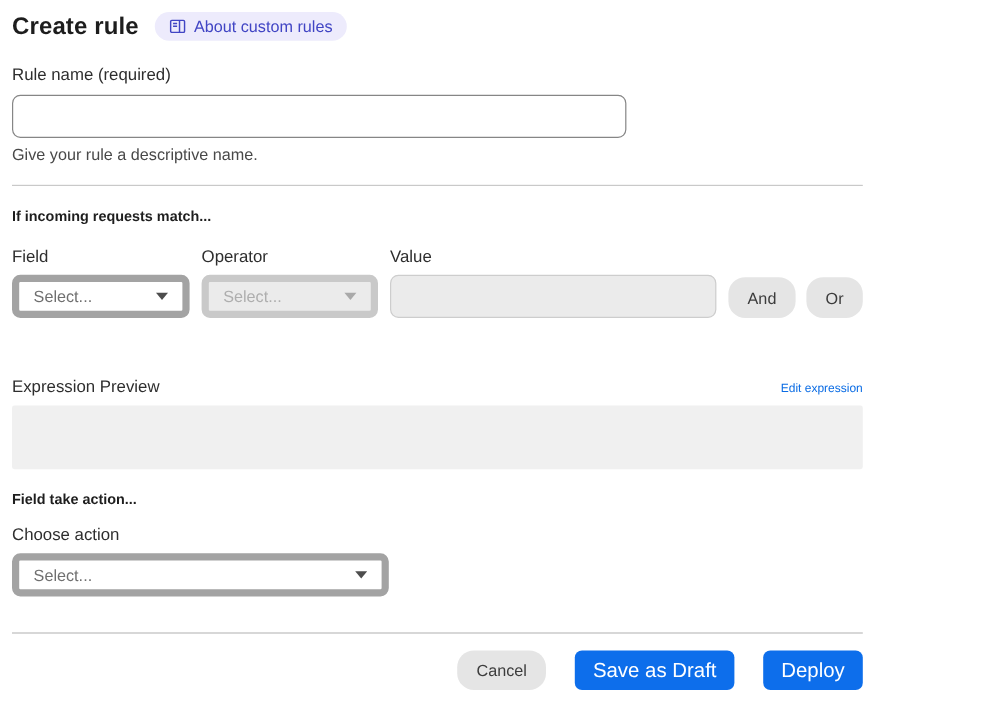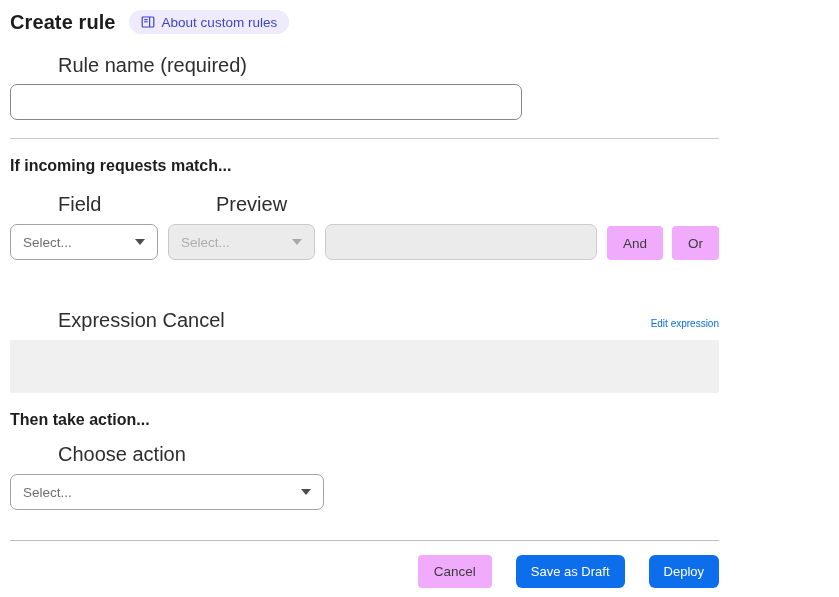--- a/index.html
+++ b/index.html
@@ -18,46 +18,46 @@
   .about-badge {
     display: inline-flex; align-items: center; gap: 7px;
     background: #edebfc; color: #4145c4;
     border: none; border-radius: 999px;
     height: 24px; padding: 0 12px;
     font-size: 13.5px; font-family: inherit; cursor: pointer;
   }
   .about-badge svg { display: block; }
 
   
-  .form-label { font-size: 20px; color: #2e2e2e; margin-left: 48px; }
+  .form-label { font-size: 14px; color: #2e2e2e; }
   .rule-name-block { margin-top: 20px; }
   .text-input {
     display: block; margin-top: 7px;
     width: 512px; height: 36px;
     border: 1px solid #868686; border-radius: 7px;
     background: #fff; font-size: 14px; font-family: inherit;
     padding: 0 12px; color: #1f1f1f; outline: none;
   }
   .helper-text { margin-top: 6px; font-size: 13.5px; color: #494949; }
 
   .divider { border: none; border-top: 1px solid #c9c9c9; margin-top: 18px; }
   .divider-bottom { border: none; border-top: 1px solid #bdbdbd; margin-top: 30px; }
 
-  .section-heading { margin-top: 18px; font-size: 16px; font-weight: 700; color: #1e1e1e; }
+  .section-heading { margin-top: 18px; font-size: 12px; font-weight: 700; color: #1e1e1e; }
 
   
   .match-row { margin-top: 18px; display: flex; align-items: flex-end; gap: 10px; }
   .match-col { display: flex; flex-direction: column; }
   .match-col .form-label { margin-bottom: 8px; }
   .col-field { width: 148px; }
   .col-operator { width: 147px; }
   .col-value { flex: 1; }
 
   .select-box {
-    height: 36px; border: 1px solid #a3a3a3; border-radius: 7px;
+    height: 36px; border: 6px solid #a3a3a3; border-radius: 7px;
     background: #fff; display: flex; align-items: center;
     justify-content: space-between; padding: 0 12px;
     font-size: 13.5px; color: #6f6f6f; cursor: pointer; user-select: none;
   }
   .select-box.disabled {
     background: #ebebeb; border-color: #c9c9c9; color: #aeaeae; cursor: default;
   }
   .caret {
     width: 0; height: 0;
     border-left: 5px solid transparent; border-right: 5px solid transparent;
@@ -67,22 +67,22 @@
 
   .value-input {
     height: 36px; width: 100%;
     background: #ebebeb; border: 1px solid #cdcdcd; border-radius: 7px;
     font-family: inherit; font-size: 14px; padding: 0 12px; color: #555;
   }
 
   .andor-group { display: flex; gap: 9px; padding-left: 0; }
   .gray-btn {
     height: 34px; padding: 0 16px;
-    background: #f0abfc; color: #3c3c3c;
-    border: none; border-radius: 4px;
+    background: #e5e5e5; color: #3c3c3c;
+    border: none; border-radius: 14px;
     font-size: 13.5px; font-family: inherit; cursor: pointer;
   }
 
   
   .expression-row {
     margin-top: 49px; display: flex;
     justify-content: space-between; align-items: baseline;
   }
   .link {
     color: #0b6ce4; font-size: 10px; text-decoration: none; cursor: pointer;
@@ -98,21 +98,21 @@
 
   
   .footer-row {
     margin-top: 14px; display: flex; justify-content: flex-end;
     align-items: center; gap: 24px;
   }
   .primary-btn {
     height: 33px; padding: 0 15px;
     background: #0d6eeb; color: #ffffff;
     border: none; border-radius: 6px;
-    font-size: 13px; font-family: inherit; cursor: pointer;
+    font-size: 17px; font-family: inherit; cursor: pointer;
   }
   .cancel-btn { height: 33px; }
 </style>
 </head>
 <body>
 
 <div class="page">
 
   <div class="header-row">
     <h1 class="page-title">Create rule</h1>
@@ -125,60 +125,62 @@
           <line x1="3.2" y1="6.8" x2="6.6" y2="6.8"></line>
         </svg>
       </span>
       <span>About custom rules</span>
     </button>
   </div>
 
   <div class="rule-name-block">
     <label class="form-label">Rule name (required)</label>
     <input class="text-input" type="text" value="" style="">
+    <div class="helper-text">Give your rule a descriptive name.</div>
   </div>
 
   <hr class="divider">
 
   <h2 class="section-heading">If incoming requests match...</h2>
 
   <div class="match-row">
     <div class="match-col col-field">
       <span class="form-label">Field</span>
       <div class="select-box">
         <span>Select...</span>
         <span class="caret"></span>
       </div>
     </div>
 
     <div class="match-col col-operator">
-      <span class="form-label">Preview</span>
+      <span class="form-label">Operator</span>
       <div class="select-box disabled">
         <span>Select...</span>
         <span class="caret"></span>
       </div>
     </div>
 
     <div class="match-col col-value">
+      <span class="form-label">Value</span>
       <input class="value-input" type="text" disabled="" value="" style="">
     </div>
 
     <div class="andor-group">
       <button class="gray-btn">And</button>
       <button class="gray-btn">Or</button>
     </div>
   </div>
 
   <div class="expression-row">
-    <span class="form-label">Expression Cancel</span>
+    <span class="form-label">Expression Preview</span>
     <a class="link">Edit expression</a>
   </div>
   <div class="preview-box"></div>
 
-  <h2 class="section-heading">Then take action...</h2>
+  <h2 class="section-heading">Field take action...</h2>
 
   <label class="form-label choose-action-label">Choose action</label>
   <div class="select-box action-select">
     <span>Select...</span>
     <span class="caret"></span>
   </div>
 
   <hr class="divider-bottom">
 
   <div class="footer-row">

